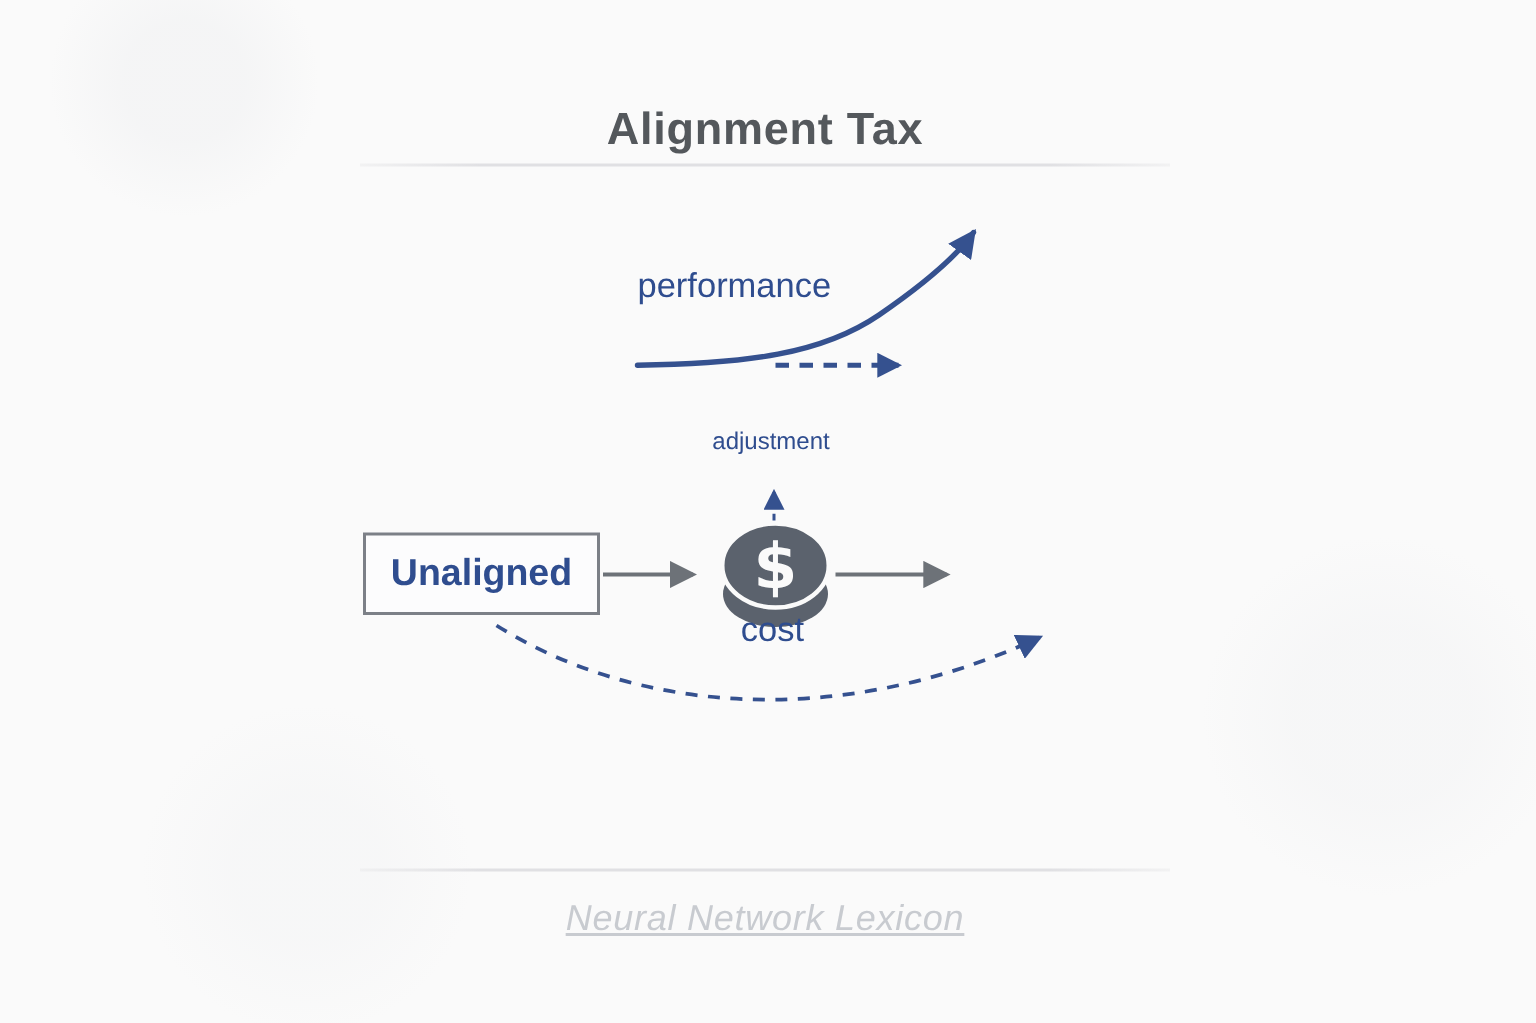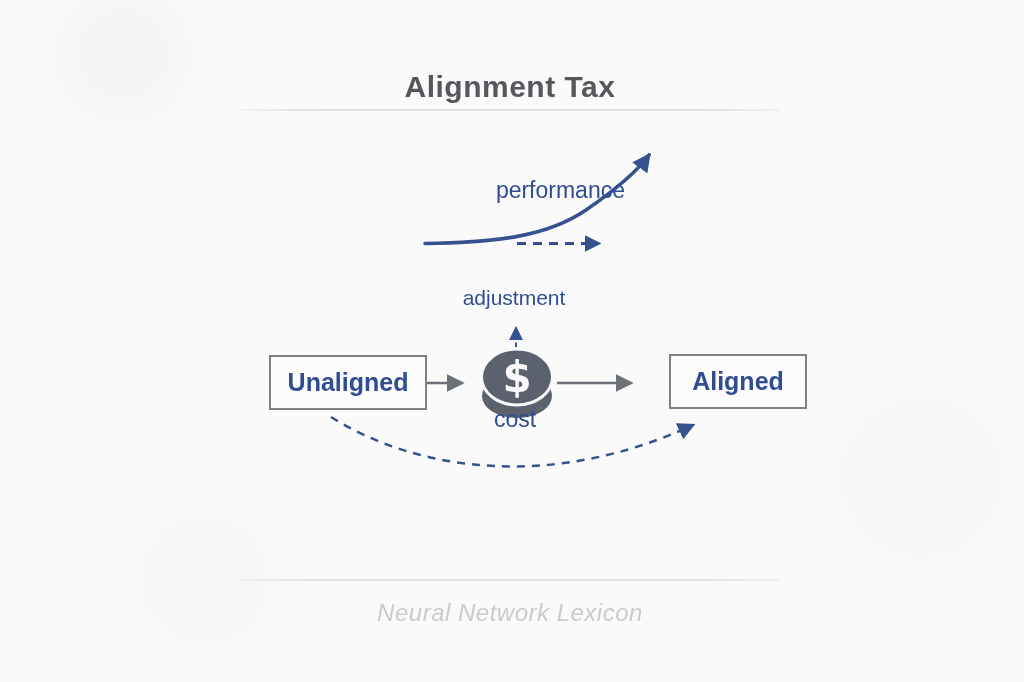--- a/index.html
+++ b/index.html
@@ -21,38 +21,39 @@
     font-size:30px;font-weight:bold;
     color:#54585c;letter-spacing:0.5px;
   }
   .rule{
     left:240px;width:540px;height:2px;
     background:linear-gradient(to right, rgba(227,227,229,0.35), #e0e0e3 15%, #e0e0e3 85%, rgba(227,227,229,0.35));
   }
   .rule-top{top:109px;}
   .rule-bottom{top:579px;}
   .blue-label{color:#2f4d8f;}
-  .performance-label{left:425px;top:177px;width:200px;text-align:right;font-size:23px;}
-  .adjustment-label{left:414px;top:286px;width:200px;text-align:center;font-size:21px;}
+  .performance-label{left:425px;top:177px;width:200px;text-align:left;font-size:23px;}
+  .adjustment-label{left:414px;top:286px;width:200px;text-align:center;font-size:16px;}
   .cost-label{left:415px;top:406px;width:200px;text-align:center;font-size:23px;}
   .node-box{
     box-sizing:border-box;
     border:2px solid #7c8087;
     background:#fcfcfd;
     display:flex;align-items:center;justify-content:center;
-    font-size:25px;font-weight:bold;color:#2f4d8f;margin-left:27px;
+    font-size:25px;font-weight:bold;color:#2f4d8f;
   }
   .node-unaligned{left:242px;top:355px;width:158px;height:55px;}
   .node-aligned{left:642px;top:354px;width:138px;height:55px;}
   .footer-caption{
     left:240px;top:599px;width:540px;
     text-align:center;
     font-style:italic;
     font-size:24px;color:#c8cbd0;
     letter-spacing:0.5px;
+    text-decoration:underline;
   }
   svg.graphics{position:absolute;left:0;top:0;width:1024px;height:682px;}
   .coin-dollar{
     font-family:"DejaVu Sans", sans-serif;
     font-weight:bold;font-size:42px;
   }
 </style>
 </head>
 <body>
 
@@ -94,22 +95,19 @@
   <div class="abs rule rule-top"></div>
 
   <div class="abs blue-label performance-label">performance</div>
 
   <div class="abs blue-label adjustment-label">adjustment</div>
 
   <div class="abs node-box node-unaligned">
     <span>Unaligned</span>
   </div>
 
-  <div class="abs node-box node-aligned">
-    <span>Aligned</span>
-  </div>
 
   <div class="abs blue-label cost-label">cost</div>
 
   <div class="abs rule rule-bottom"></div>
   <div class="abs footer-caption">Neural Network Lexicon</div>
 
 </div>
 
 </body></html>

